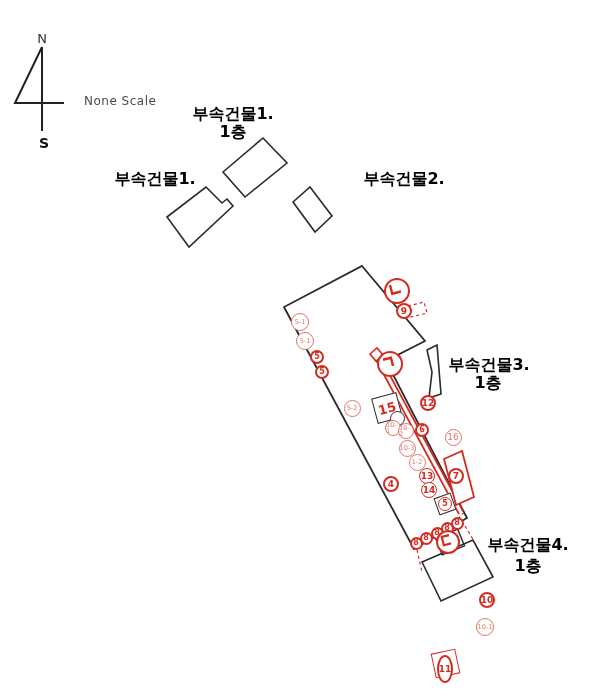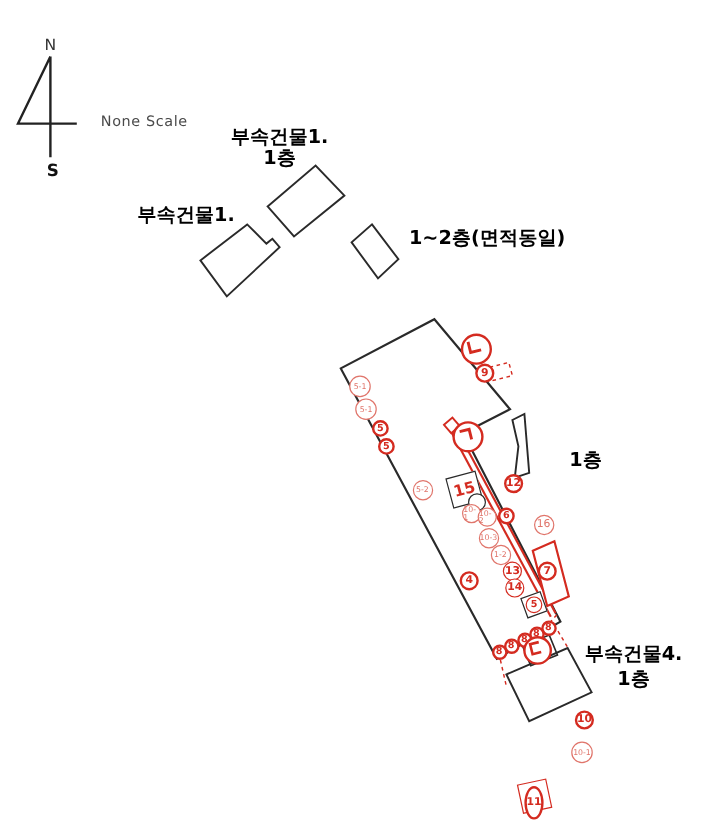--- a/index.html
+++ b/index.html
@@ -64,22 +64,23 @@
 
   <div class="lbl lbl-n" style="left:34px;top:30px;width:16px;">N</div>
   <div class="lbl lbl-s" style="left:36px;top:134px;width:16px;">S</div>
   <div class="lbl lbl-light" style="left:84px;top:92px;">None Scale</div>
 
   <div class="lbl" style="left:153px;top:105px;width:160px;">부속건물1.</div>
   <div class="lbl" style="left:153px;top:123px;width:160px;">1층</div>
 
   <div class="lbl" style="left:75px;top:170px;width:160px;">부속건물1.</div>
 
-  <div class="lbl" style="left:316px;top:189px;width:180px;">1~2층(면적동일)</div>
+  <div class="lbl" style="left:324px;top:170px;width:160px;">부속건물2.</div>
 
+  <div class="lbl" style="left:409px;top:356px;width:160px;">부속건물3.</div>
   <div class="lbl" style="left:408px;top:374px;width:160px;">1층</div>
 
   <div class="lbl" style="left:448px;top:536px;width:160px;">부속건물4.</div>
   <div class="lbl" style="left:448px;top:557px;width:160px;">1층</div>
 
   <div id="markers">
       <div class="mcirc mjamo" style="left: 384px; top: 278px; width: 26px; height: 26px;">
         <svg viewBox="0 0 21 21" style="width:82%;height:82%;transform:rotate(-14deg)">
       <path d="M6,4.5 L6,15 L16.5,15" fill="none" stroke="currentColor" stroke-width="2.8"></path>
         </svg>

